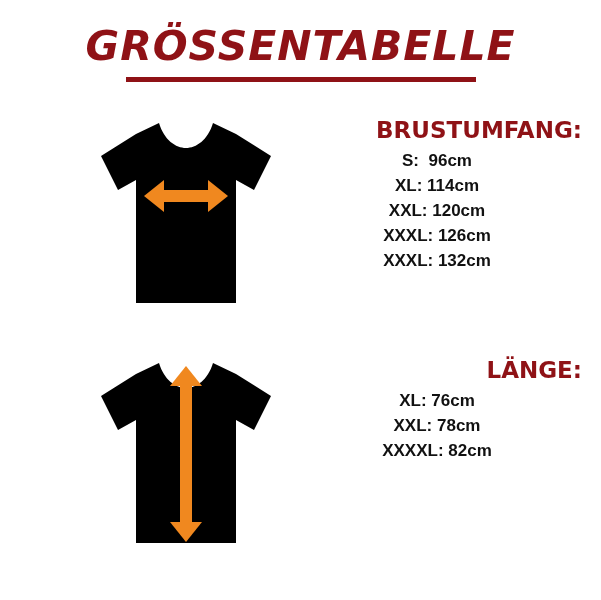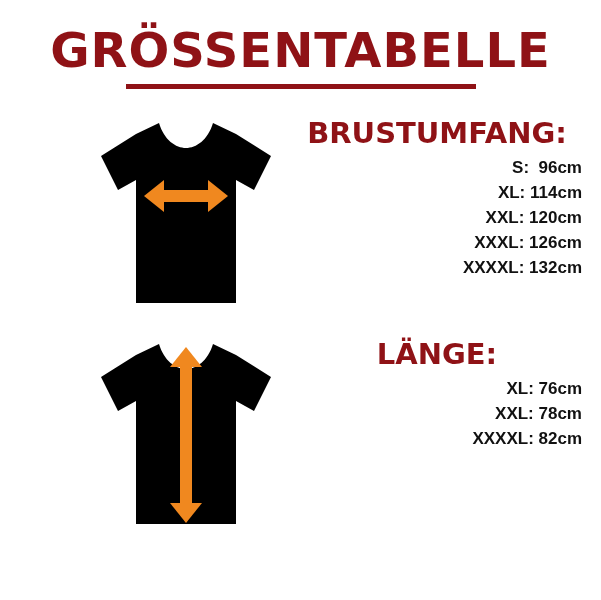--- a/index.html
+++ b/index.html
@@ -24,73 +24,74 @@
   .title-block {
     position: absolute;
     top: 26px;
     left: 0;
     width: 601px;
     text-align: center;
   }
   .title {
     font-family: "DejaVu Sans", sans-serif;
     font-weight: bold;
-    font-size: 48px;
+    font-size: 41px;
     letter-spacing: 1px;
     color: #8f1216;
     line-height: 1;
     margin: 0;
     text-transform: uppercase;
+    font-style: italic;
   }
   .title-rule {
     margin: 10px auto 0 auto;
     width: 350px;
     height: 5px;
     background: #8f1216;
   }
 
   
   .section {
     position: absolute;
     left: 0;
     width: 601px;
     height: 215px;
   }
   #section-chest { top: 118px; }
-  #section-length { top: 339px; }
+  #section-length { top: 358px; }
 
   .shirt-wrap {
     position: absolute;
     left: 96px;
     top: 0;
     width: 180px;
     height: 190px;
   }
   .info-wrap {
     position: absolute;
     left: 292px;
     top: 0;
     width: 290px;
     text-align: center;
   }
 
   .section-heading {
     font-family: "DejaVu Sans", sans-serif;
     font-weight: bold;
-    font-size: 29px;
+    font-size: 23px;
     color: #8f1216;
     margin: 0 0 6px 0;
     line-height: 1.1;
     text-transform: uppercase;
+    text-align: right;
   }
   .size-list {
     list-style: none;
     margin: 0;
     padding: 0;
-    text-align: right;
   }
   .size-list li {
     font-family: "Liberation Sans", sans-serif;
     font-weight: bold;
     font-size: 17px;
     color: #111111;
     line-height: 1.47;
     white-space: pre;
   }
   svg { display: block; }
@@ -118,21 +119,21 @@
         </g>
       </svg>
     </div>
     <div class="info-wrap">
       <h2 class="section-heading">BRUSTUMFANG:</h2>
       <ul class="size-list">
         <li>S:  96cm</li>
         <li>XL: 114cm</li>
         <li>XXL: 120cm</li>
         <li>XXXL: 126cm</li>
-        <li>XXXXL: 132cm</li>
+        <li>XXXL: 132cm</li>
       </ul>
     </div>
   </div>
 
   <div class="section" id="section-length">
     <div class="shirt-wrap">
       <svg width="180" height="190" viewBox="0 0 180 190">
         <path d="M63 5 L40 16 L5 38 L22 72 L40 62 L40 185 L140 185 L140 62 L158 72 L175 38 L140 16 L117 5
                  C112 22 100 30 90 30 C80 30 68 22 63 5 Z" fill="#000000"></path>
 

